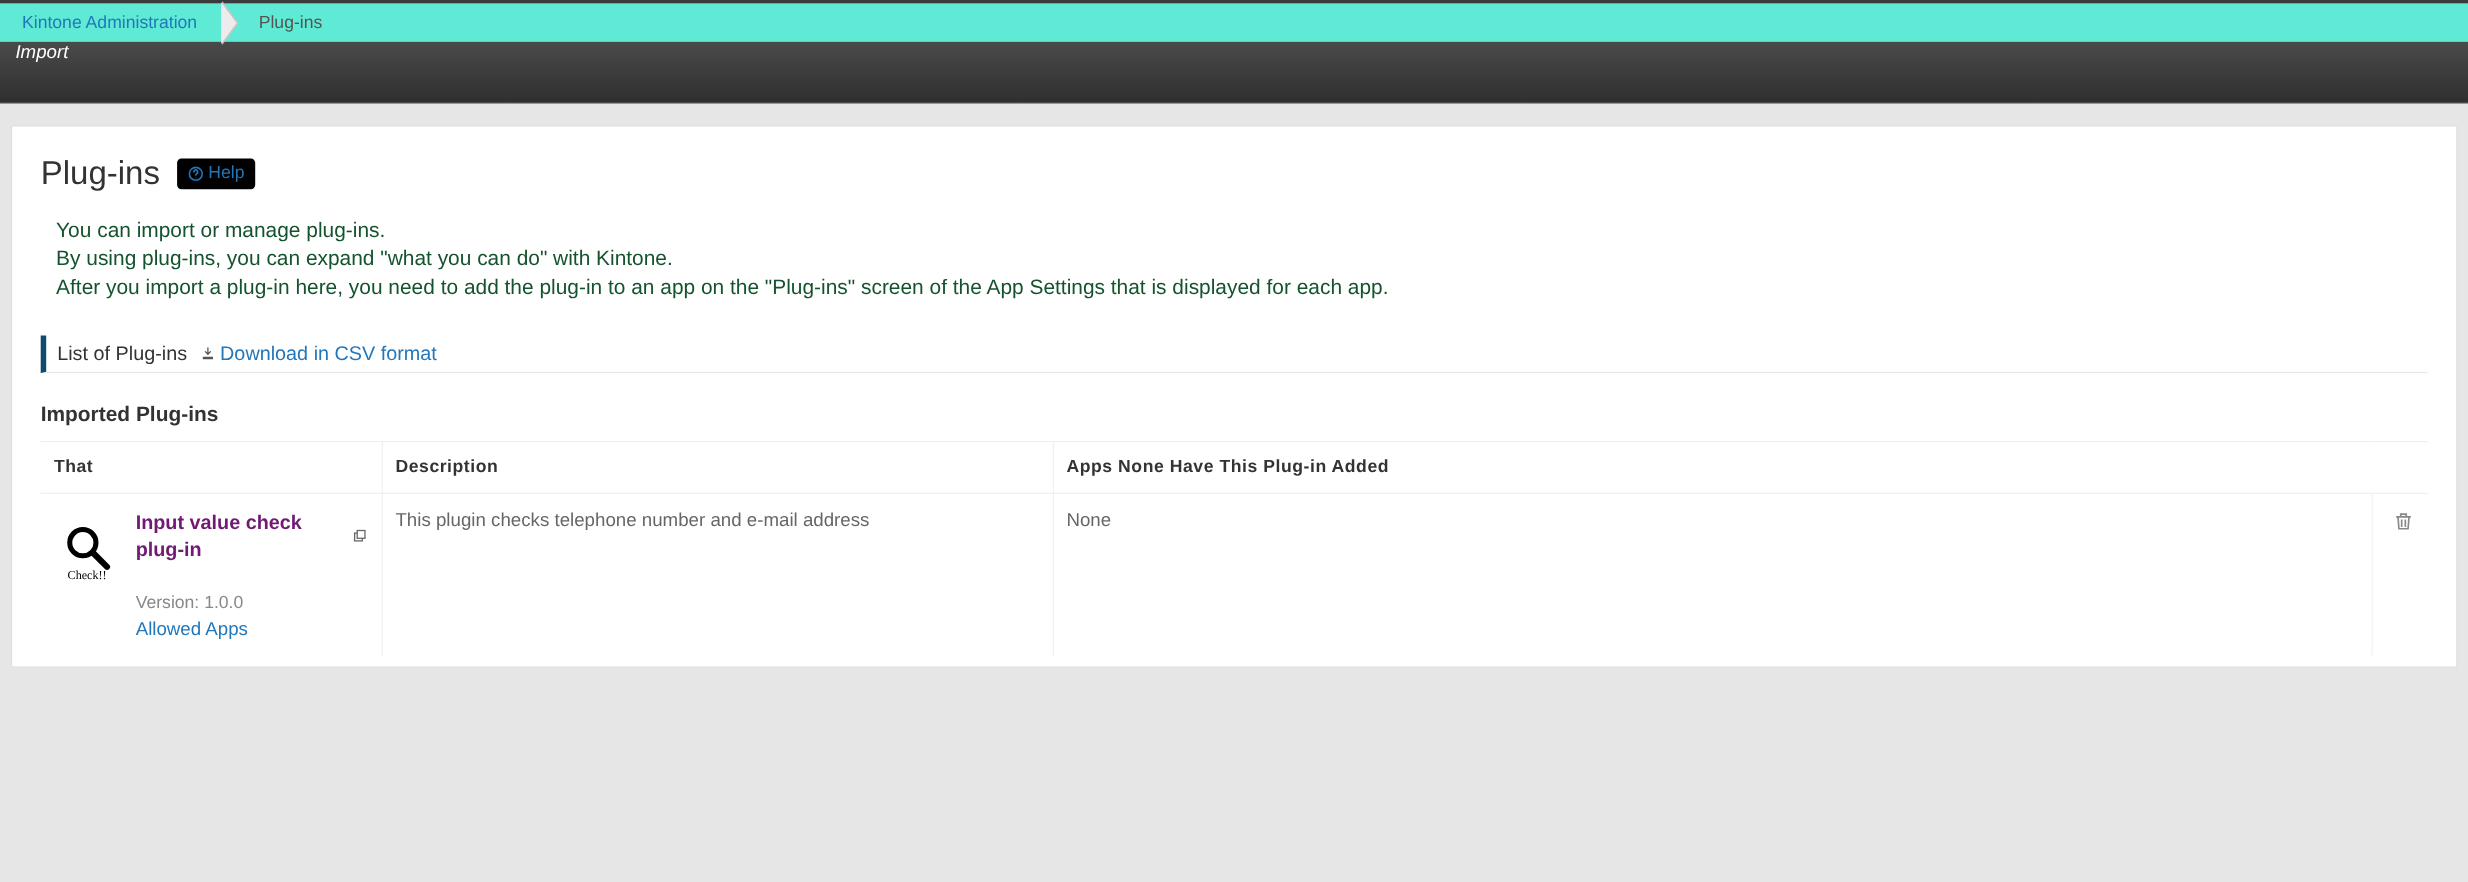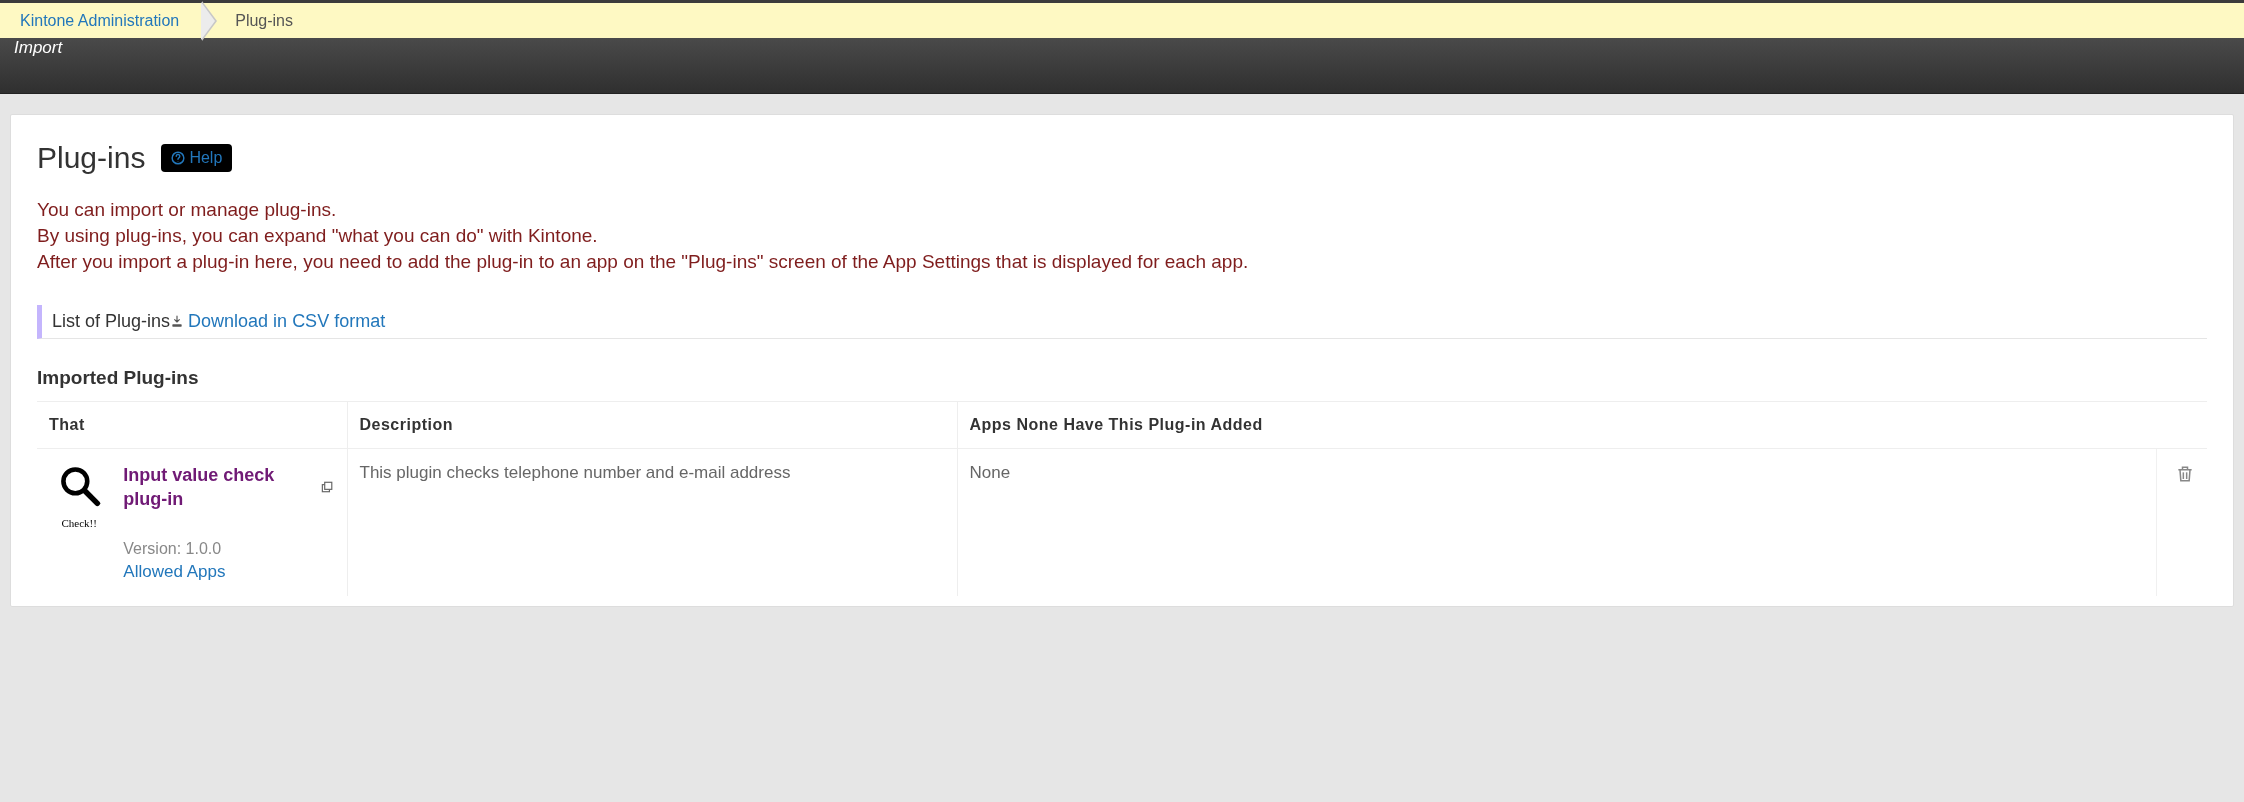--- a/index.html
+++ b/index.html
@@ -7,21 +7,21 @@
     margin: 0; padding: 0;
     font-family: -apple-system, BlinkMacSystemFont, "Segoe UI", "Helvetica Neue", Arial, sans-serif;
     font-size: 14px;
     color: #333;
     background: #e6e6e6;
     width: 2244px;
   }
 
   
   .breadcrumb-bar {
-    background: #fef9c3;
+    background: #5eead4;
     border-top: 3px solid #3b3b3b;
     height: 38px;
     display: flex;
     align-items: center;
     font-size: 16px;
   }
   .crumb {
     position: relative;
     height: 38px;
     display: flex;
@@ -98,32 +98,32 @@
     background: #000000;
     border-radius: 4px;
     padding: 5px 10px;
     color: #2277bb;
     font-size: 16px;
     cursor: pointer;
   }
   .help-link svg { width:14px; height:14px; }
 
   .intro p {
-    margin: 0 0 4px 0;
+    margin: 0 0 4px 14px;
     font-size: 19px;
-    color: #7f1d1d;
+    color: #14532d;
     font-weight: 300;
   }
 
   .section-bar {
     margin-top: 32px;
     display: flex;
     align-items: flex-start;
-    gap: 0;
-    border-left: 5px solid #c4b5fd;
+    gap: 12px;
+    border-left: 5px solid #0c4a6e;
     padding: 6px 0 6px 10px;
     border-bottom: 1px solid #e5e5e5;
     font-size: 18px;
   }
   .section-bar .dlink {
     color: #2277bb;
     cursor: pointer;
     display: inline-flex;
     align-items: center;
     gap: 4px;
@@ -166,21 +166,21 @@
   table.plugins td:nth-child(3){ }
   table.plugins td:nth-child(4){ width:50px; text-align:right; color:#888;}
 
   .plugin-cell {
     display: flex;
     gap: 14px;
   }
   .plugin-icon {
     width: 68px; height: 68px;
     background:#fff;
-    display:flex; align-items:center; 
+    display:flex; align-items:center; justify-content:center;
     flex-direction:column;
     position:relative;
   }
   .plugin-icon .mag {
     width:44px;height:44px;
   }
   .plugin-icon .chk {
     position:absolute; bottom:2px; left:2px; right:2px;
     font-size:11px; text-align:center;
     font-family: "Comic Sans MS", cursive;

